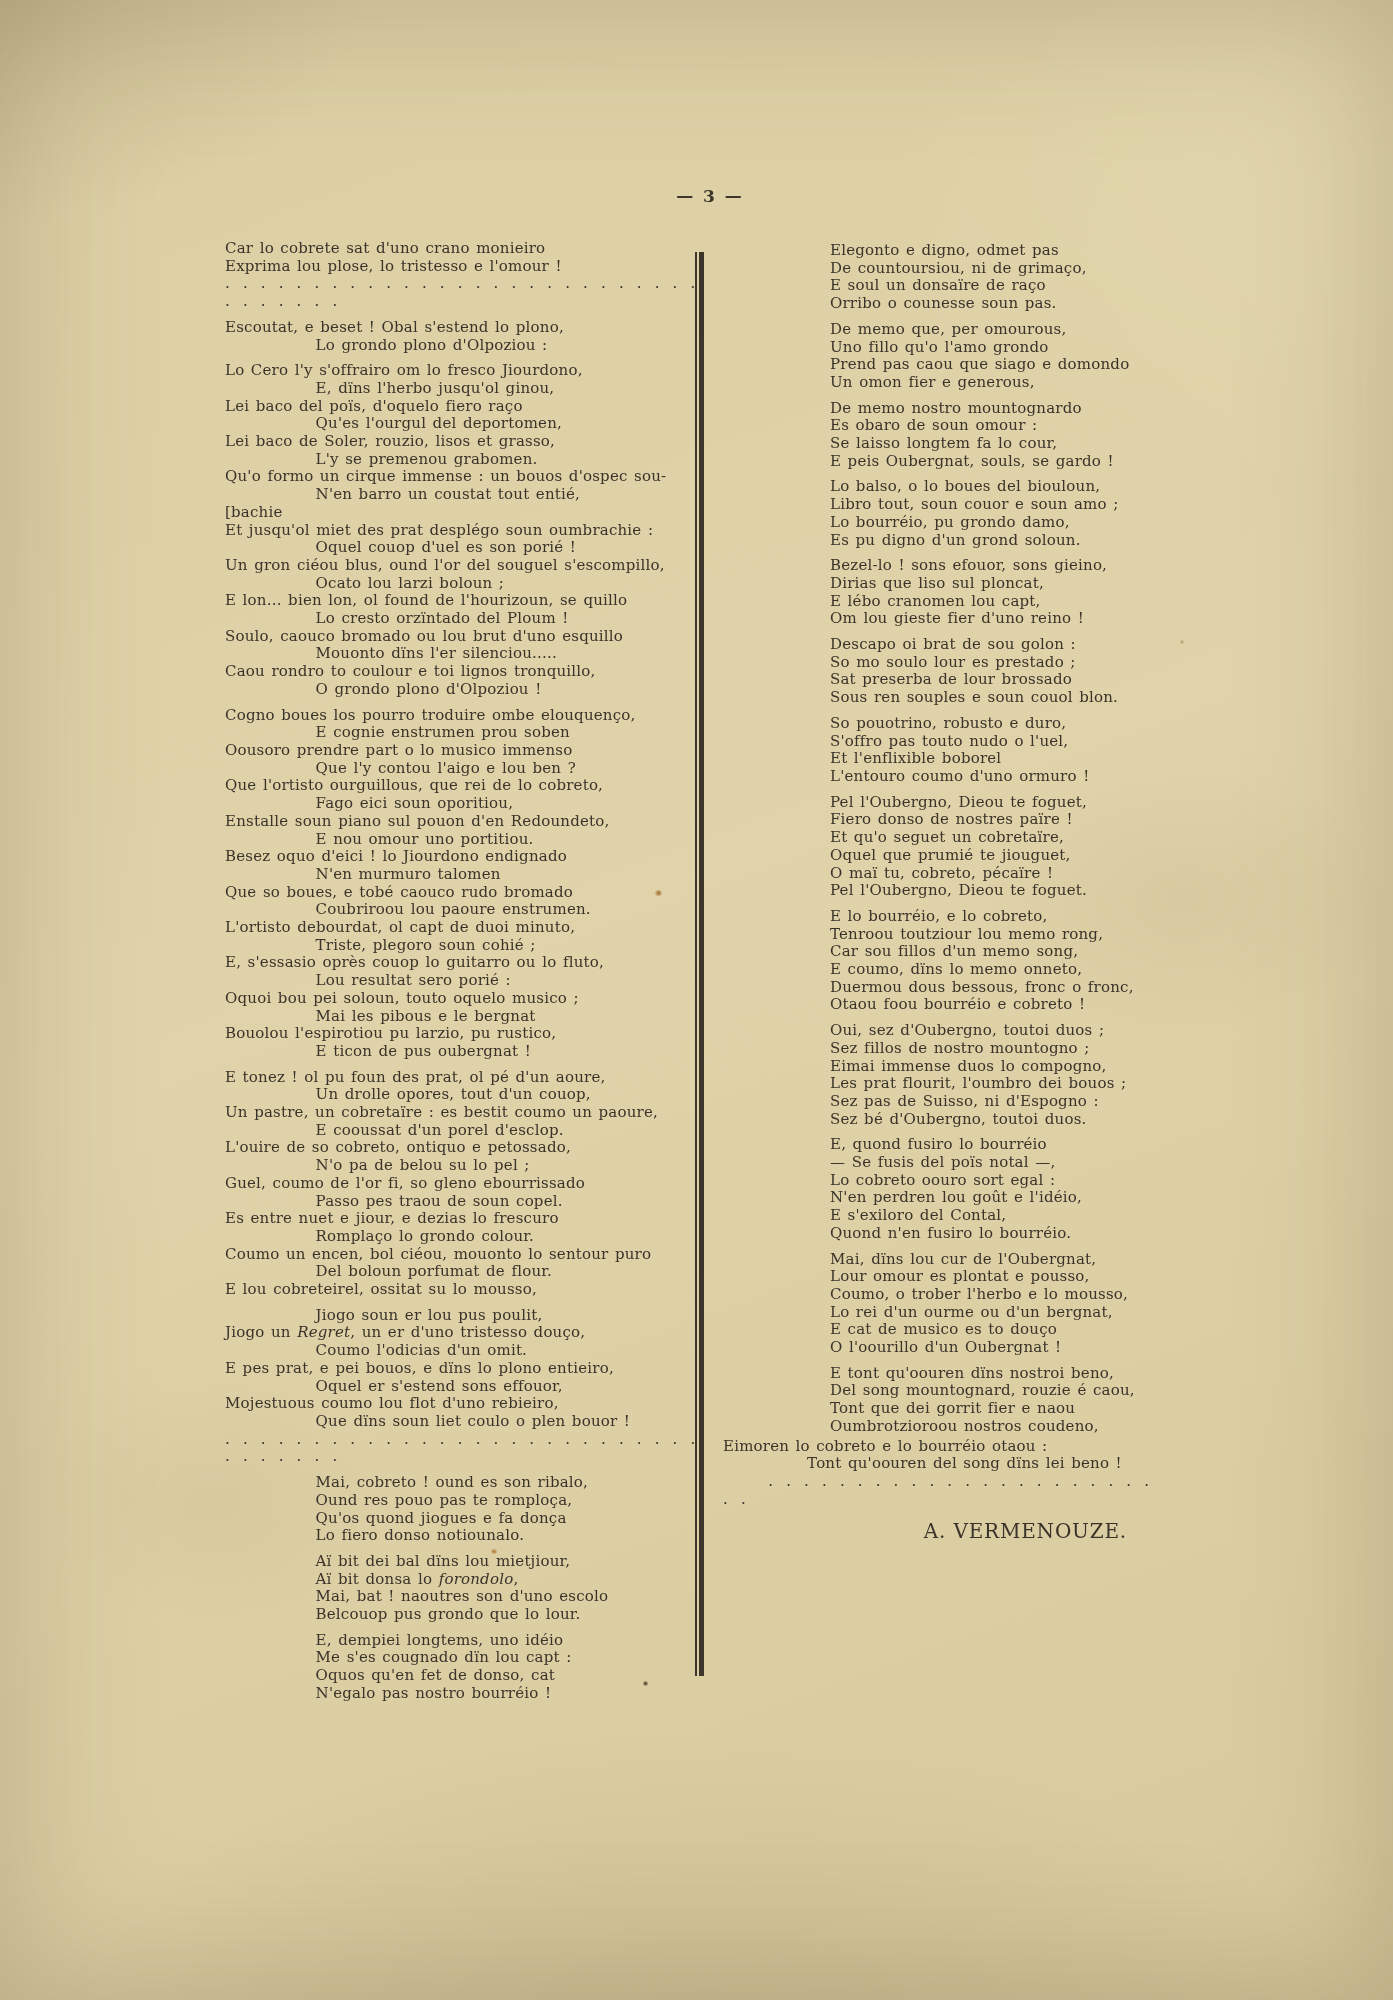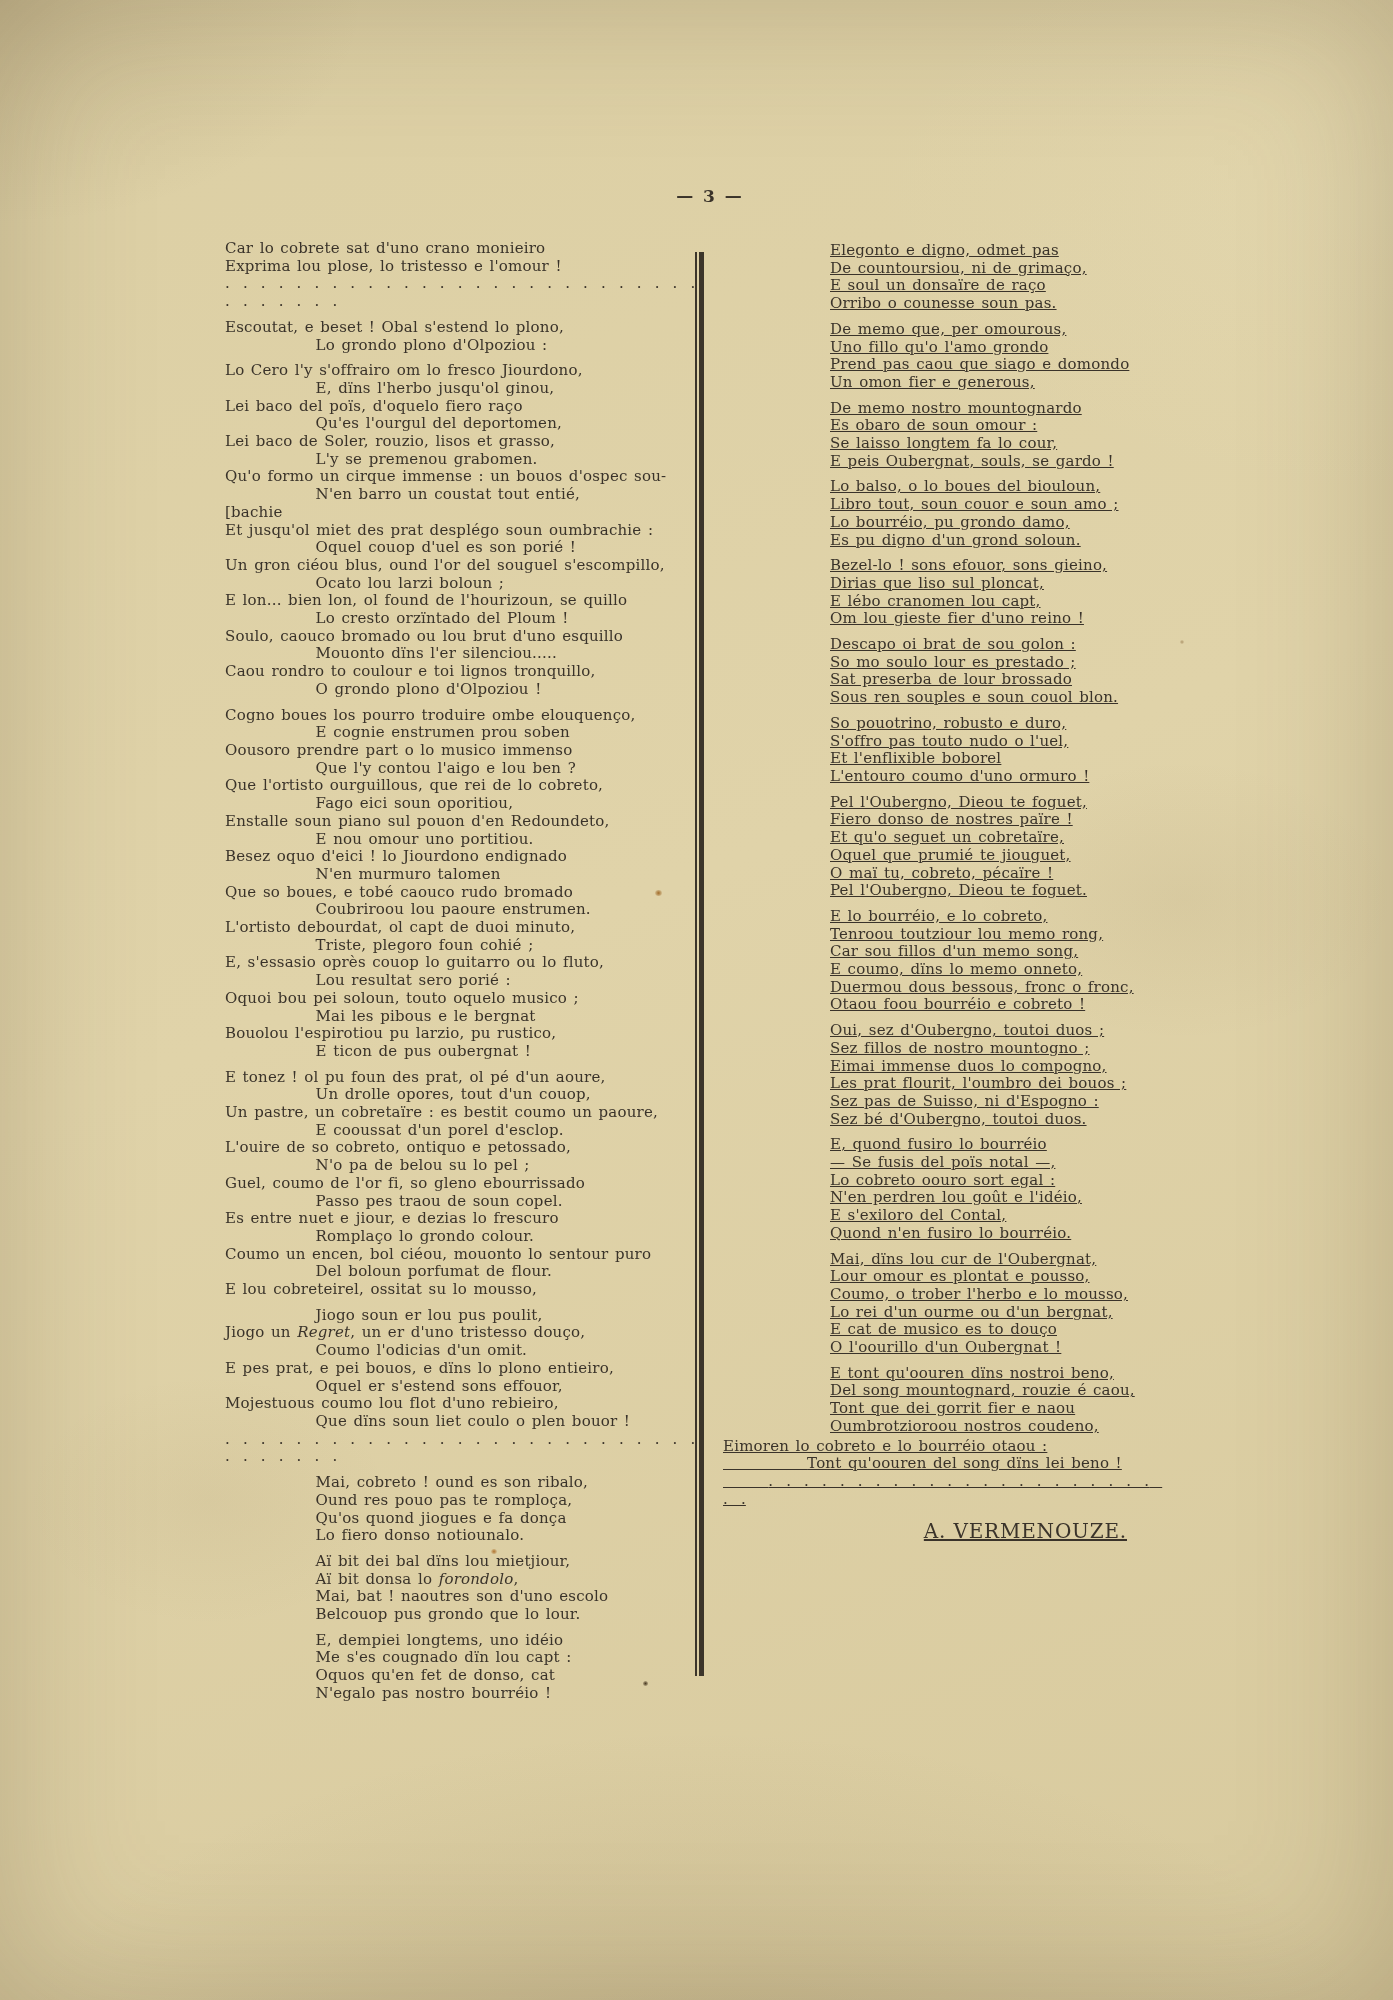--- a/index.html
+++ b/index.html
@@ -22,21 +22,21 @@
     position:absolute;left:610px;top:186px;width:200px;
     text-align:center;font-size:17px;font-weight:bold;letter-spacing:2px;
   }
   .divider{
     position:absolute;left:695px;top:252px;height:1424px;width:9px;
     background:linear-gradient(90deg,#2e2820 0px,#2e2820 2px,transparent 2px,transparent 4px,#2e2820 4px,#2e2820 9px);
     opacity:.92;
   }
   .col{position:absolute;}
   .left-col{left:225px;top:240px;width:472px;}
-  .right-col{left:723px;top:242px;width:434px;text-decoration:underline;}
+  .right-col{left:723px;top:242px;width:434px;}
   .right-col .stanzas{padding-left:107px;}
   .line{
     white-space:pre-wrap;
     font-size:15px;line-height:17.7px;
     letter-spacing:.2px;word-spacing:1.5px;
   }
   .stanza + .stanza{margin-top:8px;}
   .coda{margin-top:2px;}
   .coda .stanza + .stanza{margin-top:12px;}
   .signature{
@@ -93,21 +93,21 @@
         <div class="line">              Que l'y contou l'aigo e lou ben ?</div>
         <div class="line">Que l'ortisto ourguillous, que rei de lo cobreto,</div>
         <div class="line">              Fago eici soun oporitiou,</div>
         <div class="line">Enstalle soun piano sul pouon d'en Redoundeto,</div>
         <div class="line">              E nou omour uno portitiou.</div>
         <div class="line">Besez oquo d'eici ! lo Jiourdono endignado</div>
         <div class="line">              N'en murmuro talomen</div>
         <div class="line">Que so boues, e tobé caouco rudo bromado</div>
         <div class="line">              Coubriroou lou paoure enstrumen.</div>
         <div class="line">L'ortisto debourdat, ol capt de duoi minuto,</div>
-        <div class="line">              Triste, plegoro foun cohié ;</div>
+        <div class="line">              Triste, plegoro soun cohié ;</div>
         <div class="line">E, s'essasio oprès couop lo guitarro ou lo fluto,</div>
         <div class="line">              Lou resultat sero porié :</div>
         <div class="line">Oquoi bou pei soloun, touto oquelo musico ;</div>
         <div class="line">              Mai les pibous e le bergnat</div>
         <div class="line">Bouolou l'espirotiou pu larzio, pu rustico,</div>
         <div class="line">              E ticon de pus oubergnat !</div>
       </div>
       <div class="stanza">
         <div class="line">E tonez ! ol pu foun des prat, ol pé d'un aoure,</div>
         <div class="line">              Un drolle opores, tout d'un couop,</div>

